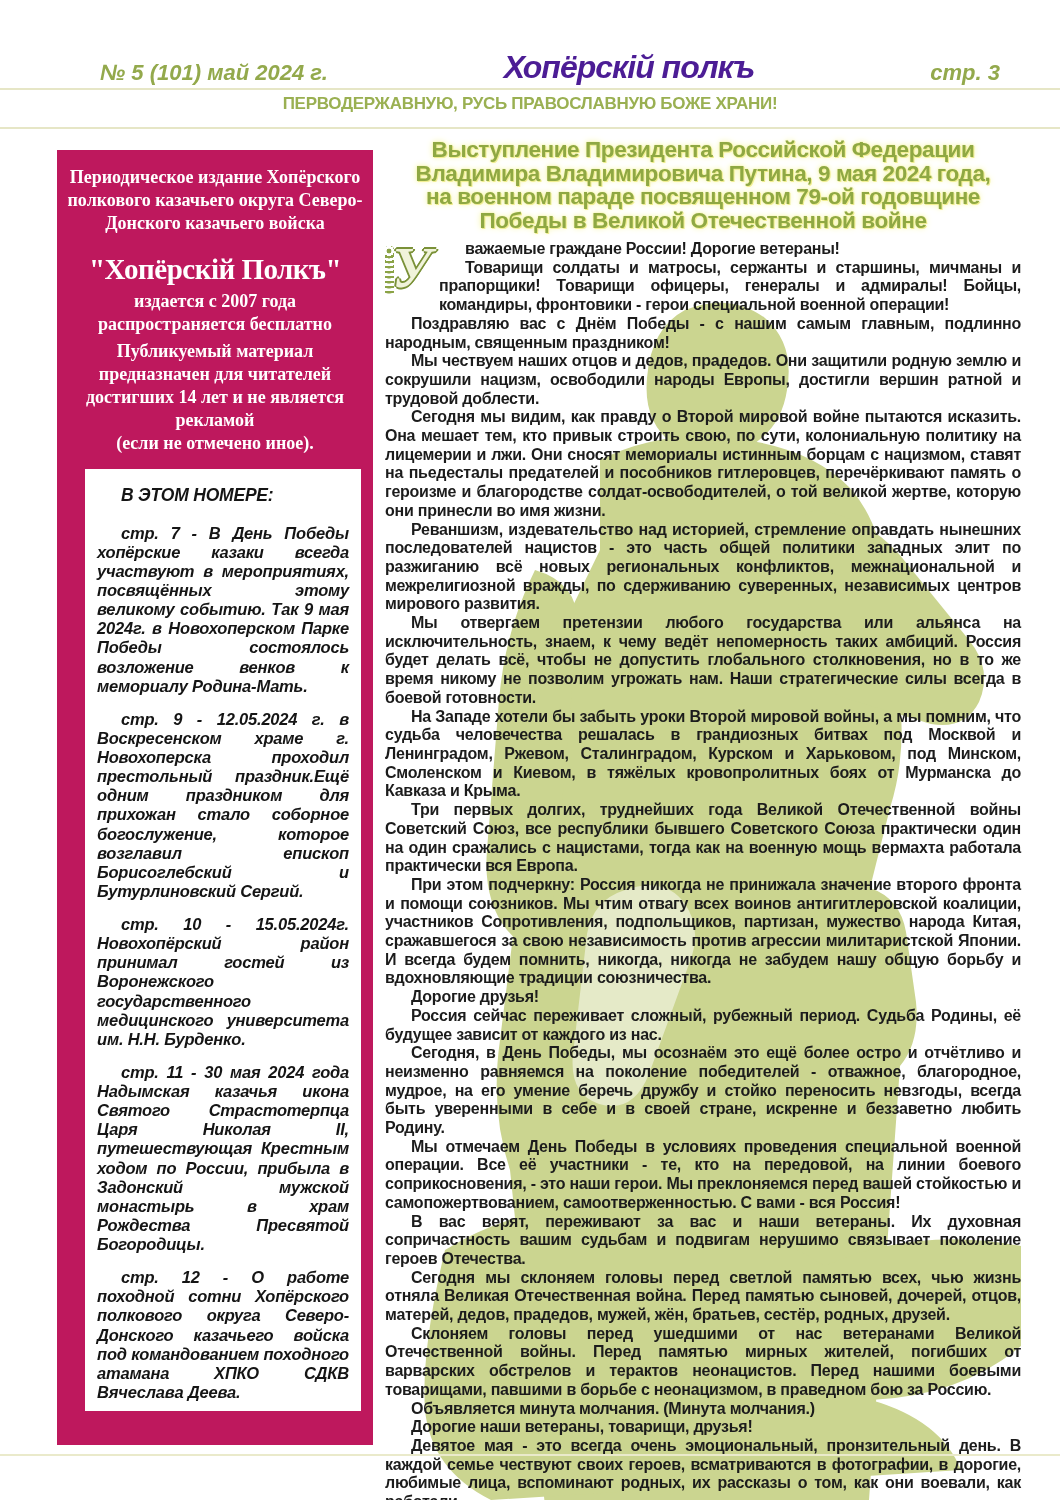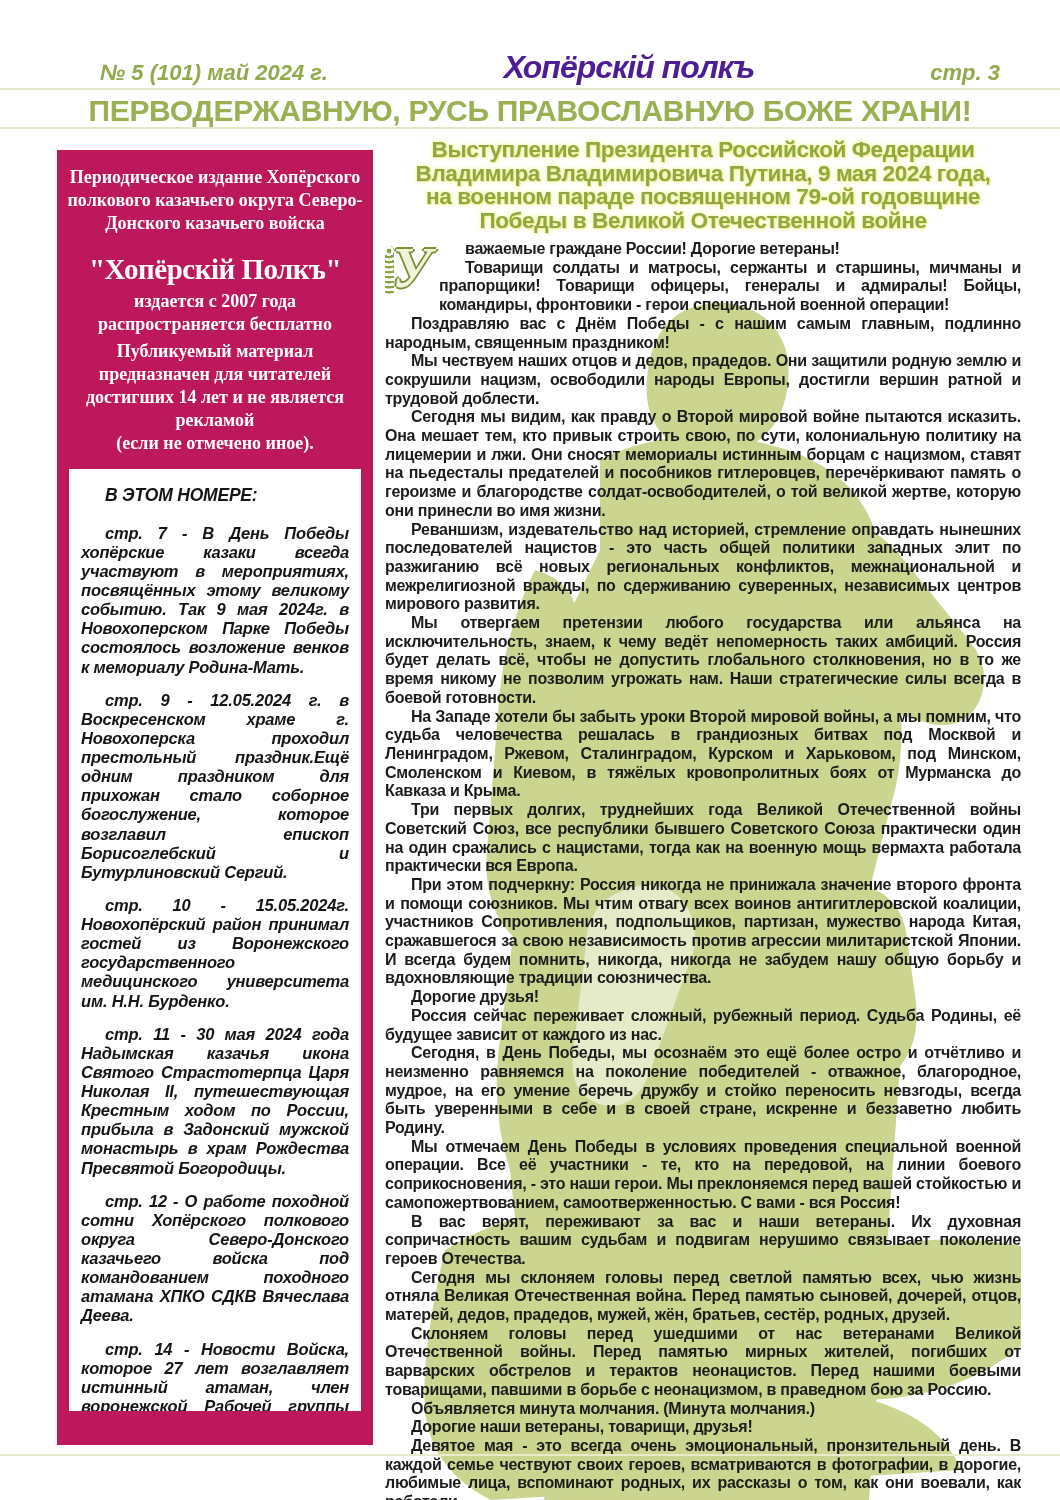--- a/index.html
+++ b/index.html
@@ -13,31 +13,31 @@
     padding:0 60px 0 100px;box-sizing:border-box;}
   .hdr .issue{font-size:22px;font-weight:bold;font-style:italic;color:#93a94c;}
   .hdr .masthead{font-size:32px;font-weight:bold;font-style:italic;color:#4c1d95;
     letter-spacing:-1px;}
   .hdr .pageno{font-size:22px;font-weight:bold;font-style:italic;color:#93a94c;}
   .rule{position:absolute;left:0;width:1060px;height:2px;background:#e6e6c6;}
   .rule.r1{top:88px;}
   .rule.r2{top:127px;}
   .rule.r3{top:1454px;background:#eaeacb;}
   .banner{position:absolute;left:0;top:94px;width:1060px;text-align:center;
-    font-size:30px;font-weight:bold;color:#9ab052;letter-spacing:-0.3px;}
+    font-size:17px;font-weight:bold;color:#9ab052;letter-spacing:-0.3px;}
   
   .sidebar{position:absolute;left:57px;top:150px;width:316px;height:1295px;
     background:#be185d;box-sizing:border-box;overflow:hidden;}
   .sb-about{color:#ffffff;font-family:"Liberation Serif",serif;font-weight:bold;
     text-align:center;font-size:18px;line-height:1.28;padding:16px 8px 0 8px;}
   .sb-about .quote{font-size:29px;margin-top:16px;letter-spacing:-0.5px;}
   .sb-about .since{margin-top:2px;}
   .sb-about .free{margin-top:0;}
   .sb-about .disc{margin-top:4px;}
-  .toc{background:#ffffff;margin:14px 12px 12px 12px;height:942px;
+  .toc{background:#ffffff;margin:14px 12px 12px 28px;height:942px;
     box-sizing:border-box;padding:16px 12px 10px 12px;overflow:hidden;
     color:#151515;font-weight:bold;font-style:italic;
     font-size:16.5px;line-height:1.16;letter-spacing:-0.2px;}
   .toc .toc-title{text-indent:24px;margin-bottom:18px;font-size:17.5px;}
   .toc p{margin:0 0 14px 0;text-indent:24px;text-align:justify;}
   
   .main{position:absolute;left:385px;top:138px;width:636px;height:1320px;}
   .a-title{ text-align:center;font-weight:bold;font-size:22.5px;line-height:23.5px;
     color:#8fa843;letter-spacing:-0.4px;
     text-shadow:0 0 6px #f3f296,0 0 2px #f5f4a0,1px 1px 0 #eeeb8c;}

